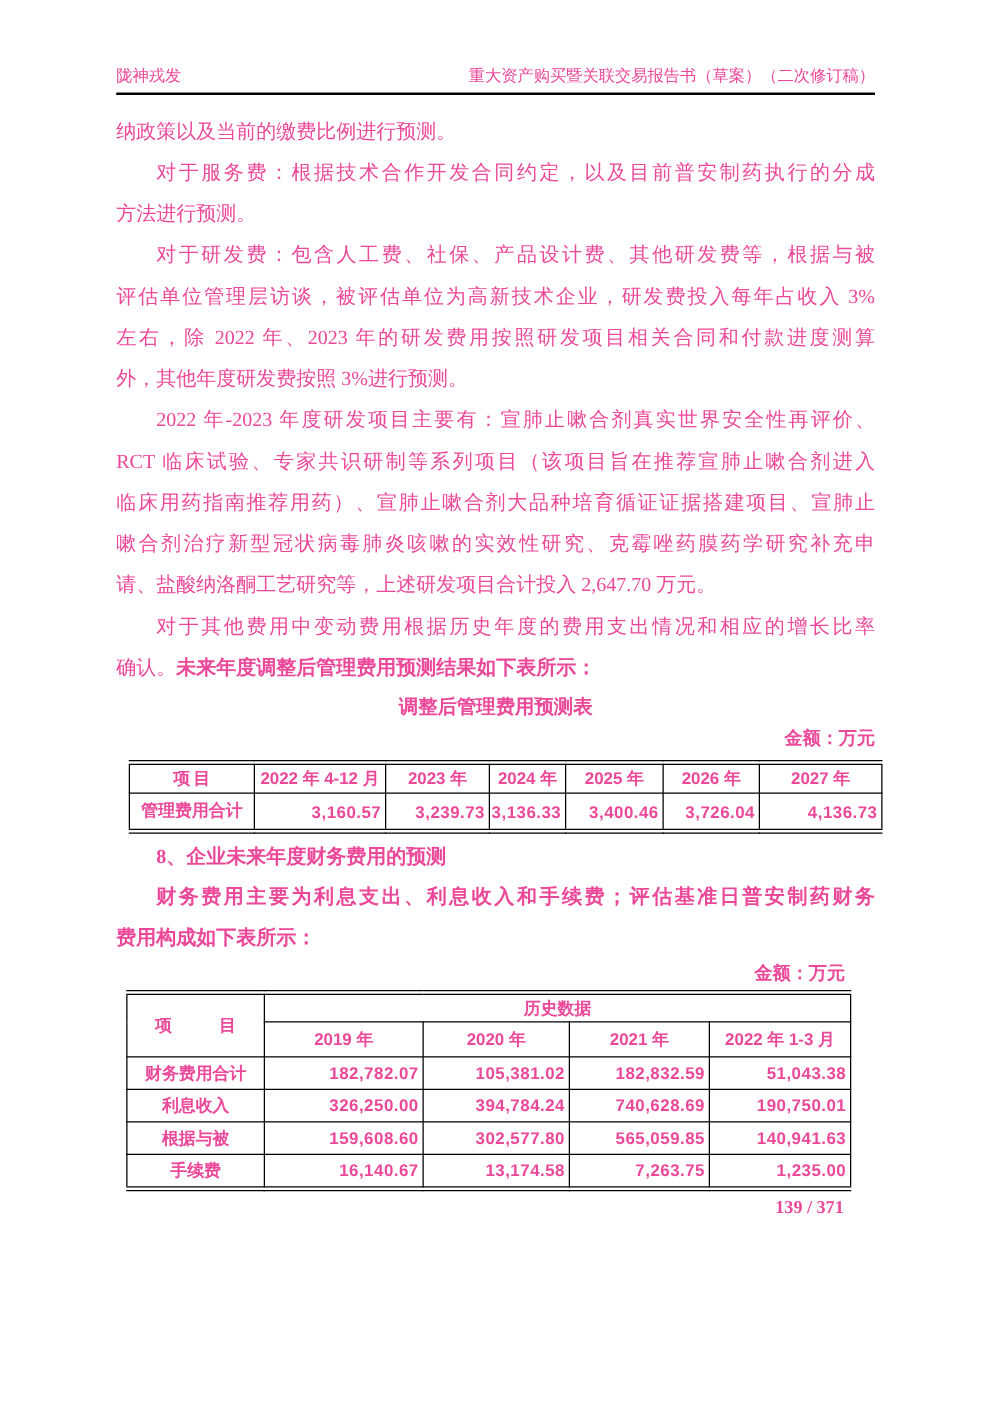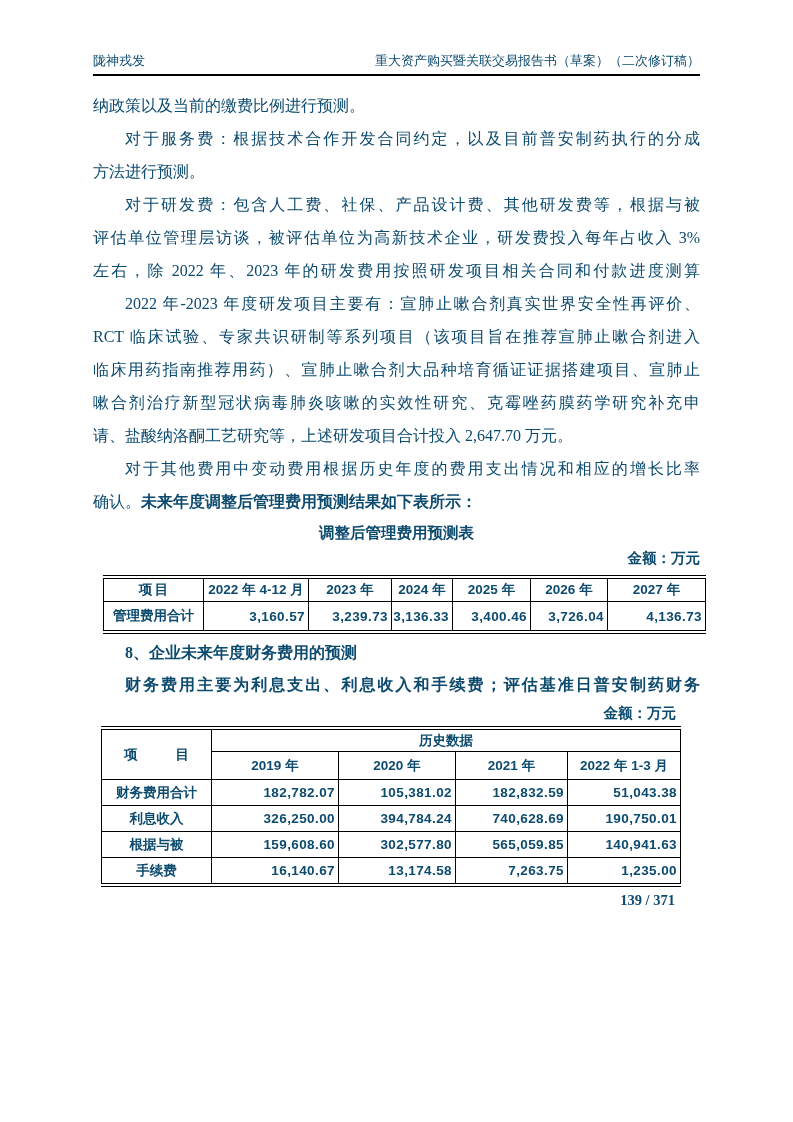--- a/index.html
+++ b/index.html
@@ -2,21 +2,21 @@
 <html><head>
 <meta charset="utf-8">
 <style>
   html,body{margin:0;padding:0;background:#e8e8e8;}
   .page{
     position:relative;
     width:793px;height:1122px;
     background:#ffffff;
     margin:0 auto;
     font-family:"Liberation Serif","DejaVu Serif",serif;
-    color:#0c4a6e;
+    color:#ec4899;
     overflow:hidden;
   }
   
   .hdr{
     margin:0 93px;
     padding-top:52px;
     padding-bottom:4px;
     border-bottom:2px solid #000;
     display:flex;
     justify-content:space-between;
@@ -112,20 +112,21 @@
 
     <p class="para">
       <span class="ln jl ind" style="display:block">对于服务费：根据技术合作开发合同约定，以及目前普安制药执行的分成</span>
       <span class="ln" style="display:block">方法进行预测。</span>
     </p>
 
     <p class="para">
       <span class="ln jl ind" style="display:block">对于研发费：包含人工费、社保、产品设计费、其他研发费等，根据与被</span>
       <span class="ln jl" style="display:block">评估单位管理层访谈，被评估单位为高新技术企业，研发费投入每年占收入 3%</span>
       <span class="ln jl" style="display:block">左右，除 2022 年、2023 年的研发费用按照研发项目相关合同和付款进度测算</span>
+      <span class="ln" style="display:block">外，其他年度研发费按照 3%进行预测。</span>
     </p>
 
     <p class="para">
       <span class="ln jl ind" style="display:block">2022 年-2023 年度研发项目主要有：宣肺止嗽合剂真实世界安全性再评价、</span>
       <span class="ln jl" style="display:block">RCT 临床试验、专家共识研制等系列项目（该项目旨在推荐宣肺止嗽合剂进入</span>
       <span class="ln jl" style="display:block">临床用药指南推荐用药）、宣肺止嗽合剂大品种培育循证证据搭建项目、宣肺止</span>
       <span class="ln jl" style="display:block">嗽合剂治疗新型冠状病毒肺炎咳嗽的实效性研究、克霉唑药膜药学研究补充申</span>
       <span class="ln" style="display:block">请、盐酸纳洛酮工艺研究等，上述研发项目合计投入 2,647.70 万元。</span>
     </p>
 
@@ -166,20 +167,21 @@
         <td class="num">3,726.04</td>
         <td class="num">4,136.73</td>
       </tr>
     </tbody>
       </table>
 
     <div class="sec">8、企业未来年度财务费用的预测</div>
 
     <p class="para p6">
       <span class="ln jl ind boldk" style="display:block">财务费用主要为利息支出、利息收入和手续费；评估基准日普安制药财务</span>
+      <span class="ln boldk" style="display:block">费用构成如下表所示：</span>
     </p>
 
     <div class="unit unit-2">金额：万元</div>
 
     <table class="t2">
       <colgroup>
         <col style="width:110px">
           <col style="width:127px">
           <col style="width:117px">
         <col style="width:112px">

